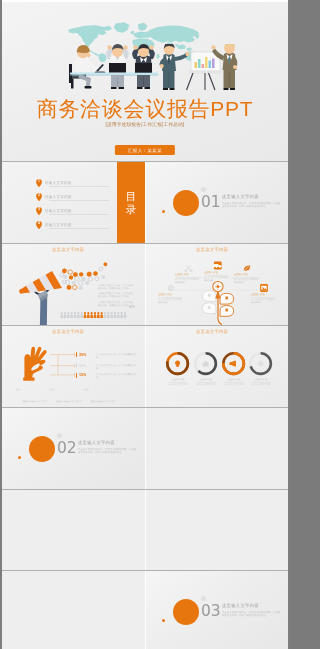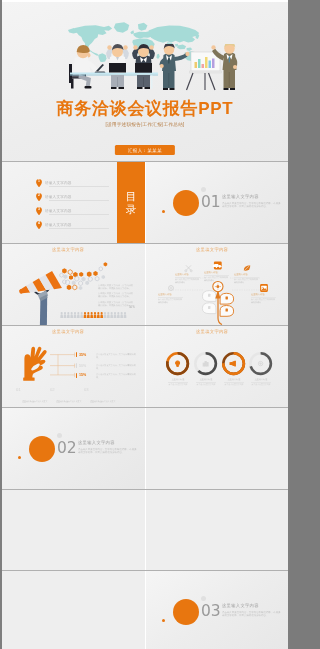--- a/index.html
+++ b/index.html
@@ -7,21 +7,21 @@
        font-family:"Liberation Sans",sans-serif;}
   .page{position:relative;width:290px;height:649px;box-sizing:border-box;background:#fff;}
   .edge{position:absolute;top:0;width:2px;height:649px;background:#7e7e7e;}
   .edgeL{left:0;} .edgeR{right:0;}
   .slide{position:absolute;overflow:hidden;background:#eeeeee;}
   .hr{position:absolute;left:2px;width:286px;height:1px;background:#b0b0b0;}
   .stitle{position:absolute;font-size:4.3px;color:#e9a45c;letter-spacing:.3px;white-space:nowrap;}
 
   
   .cover-title{position:absolute;left:0;right:0;top:98px;text-align:center;
-    font-size:17px;font-weight:bold;color:#e8760f;letter-spacing:.7px;line-height:18px;}
+    font-size:21px;font-weight:normal;color:#e8760f;letter-spacing:.7px;line-height:18px;}
   .cover-sub{position:absolute;left:0;right:0;top:119px;text-align:center;
     font-size:4.7px;color:#b3793f;letter-spacing:.2px;}
   .cover-badge{position:absolute;left:50%;transform:translateX(-50%);top:143px;
     background:#e8760f;color:#fff;font-size:4.4px;padding:2.6px 13px;border-radius:1.5px;
     letter-spacing:.5px;}
 
   
   .toc-band{position:absolute;left:115px;top:0;width:28px;height:81px;background:#e8760f;
     display:flex;align-items:center;justify-content:center;}
   .toc-band-txt{color:#fff;font-size:10.5px;line-height:13px;width:11px;text-align:center;

